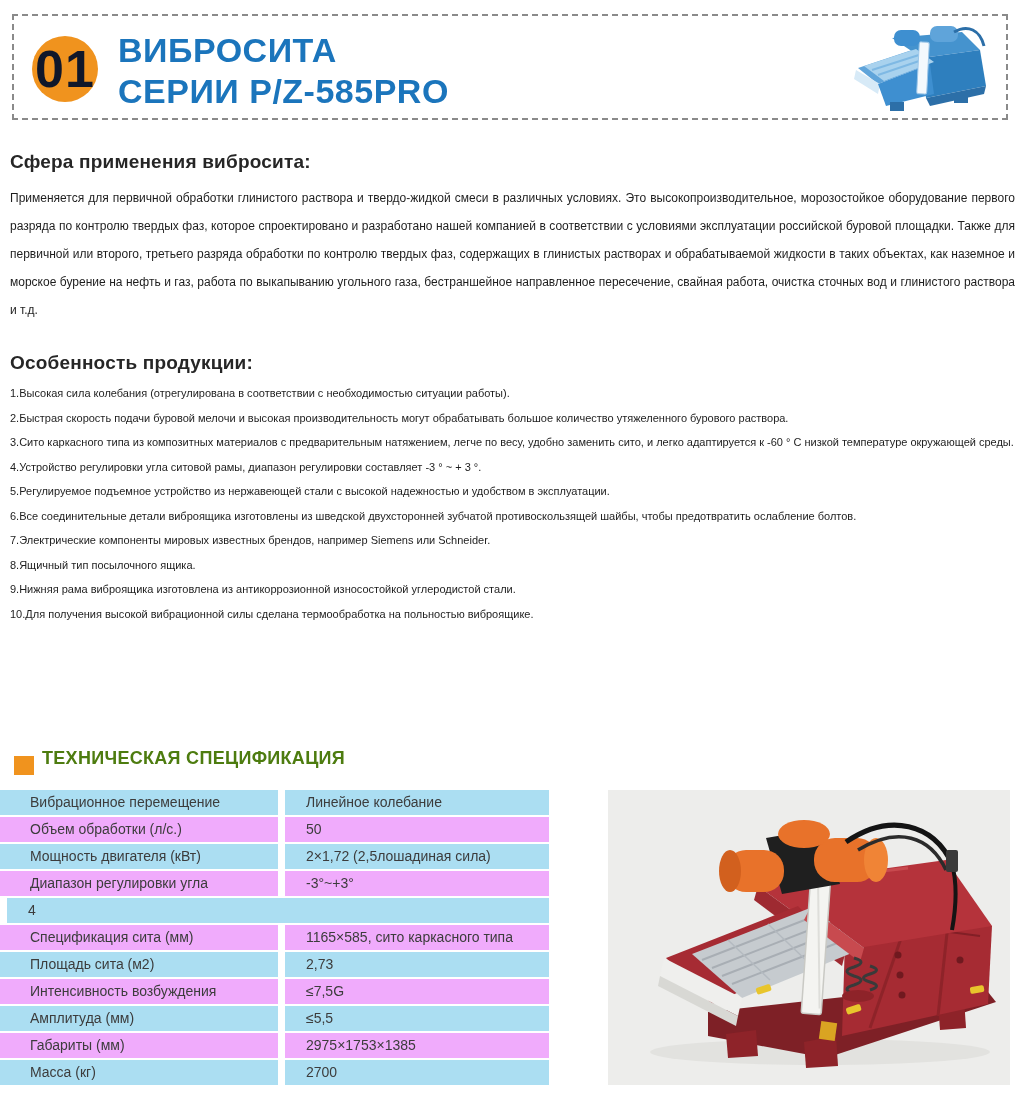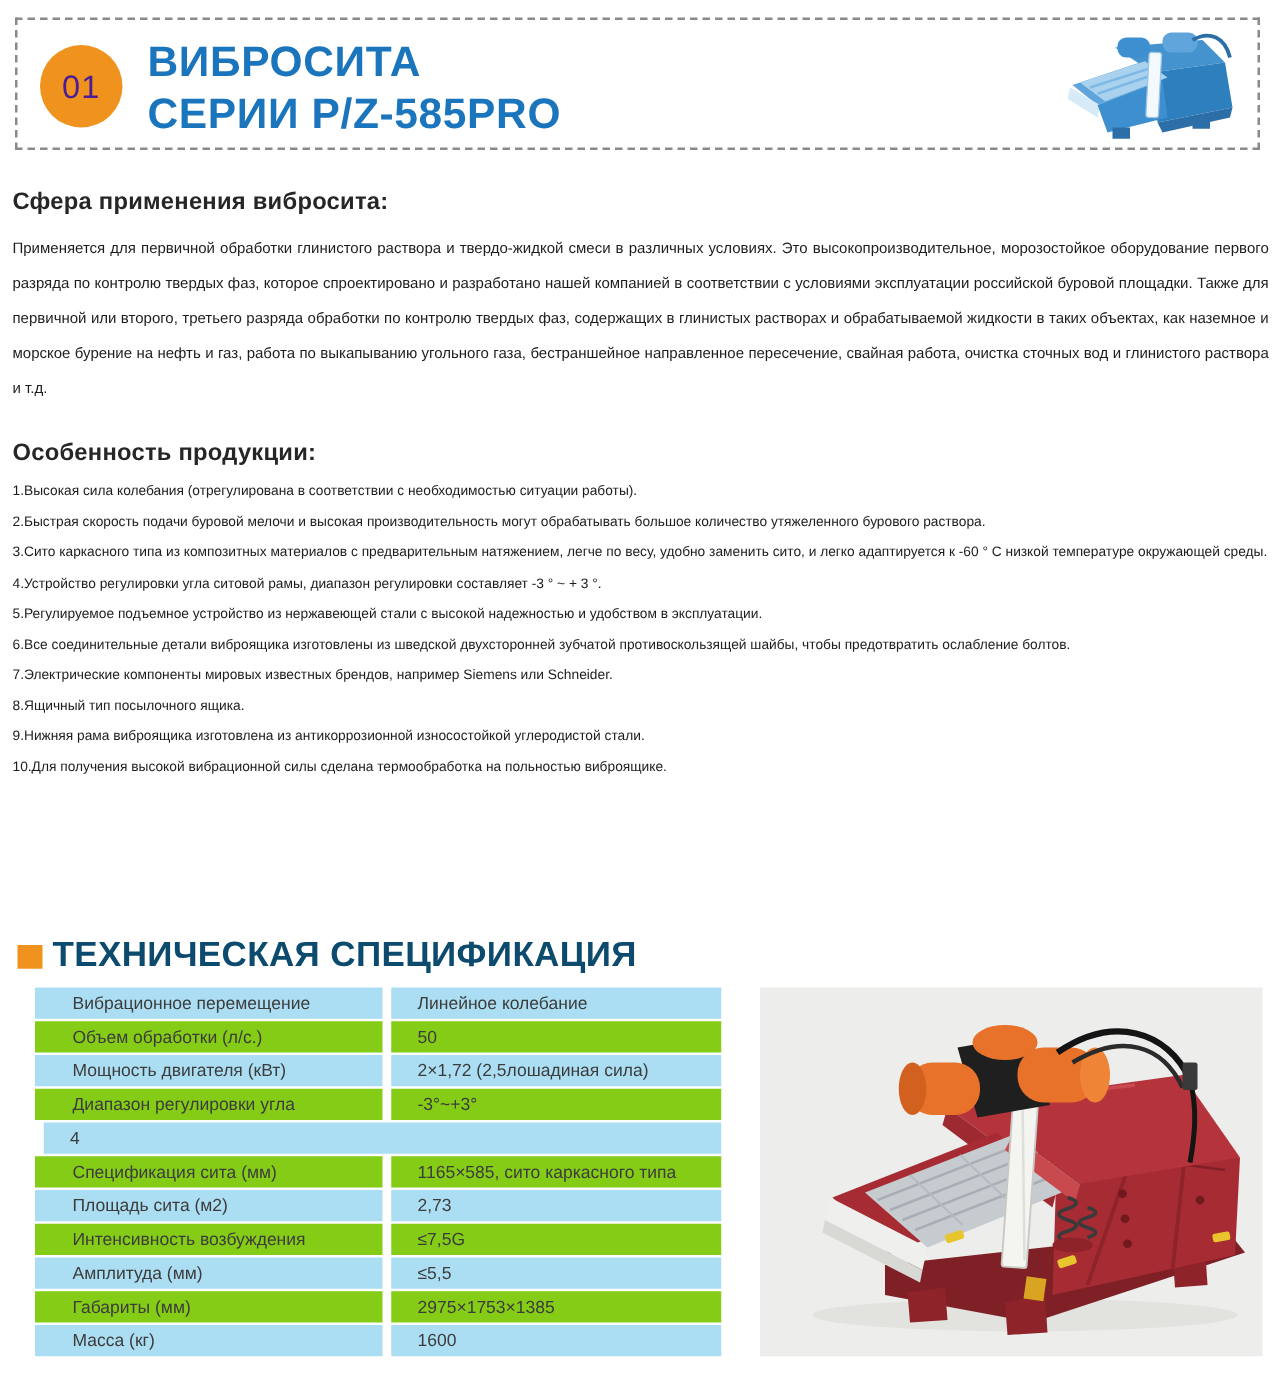--- a/index.html
+++ b/index.html
@@ -15,23 +15,23 @@
   
   .header-box {
     position:absolute; left:12px; top:14px;
     width:996px; height:106px;
     border:2px dashed #8a8a8a;
     background:#ffffff;
   }
   .num-badge {
     position:absolute; left:18px; top:20px;
     width:66px; height:66px; border-radius:50%;
-    background:#F0931E; color:#4c1d95;
+    background:#F0931E; color:#0f172a;
     display:flex; align-items:center; justify-content:center;
-    font-size:26px; font-weight:400; letter-spacing:1px;
+    font-size:52px; font-weight:700; letter-spacing:1px;
   }
   .title-wrap {
     position:absolute; left:104px; top:14px;
     color:#1B75BC; font-weight:700;
     font-size:34px; line-height:41px; letter-spacing:0.5px;
     white-space:nowrap;
   }
   .header-icon { position:absolute; right:6px; top:8px; width:166px; height:92px; }
 
   
@@ -52,33 +52,33 @@
   }
   .features p { margin:0; }
 
   
   .spec-bullet {
     position:absolute; left:14px; top:756px;
     width:20px; height:19px; background:#F0931E;
   }
   .spec-title {
     position:absolute; left:42px; top:748px;
-    font-size:28px; font-weight:700; color:#0c4a6e; letter-spacing:0.3px;
+    font-size:18px; font-weight:700; color:#4d7c0f; letter-spacing:0.3px;
     white-space:nowrap;
   }
-  .spec-table { position:absolute; left:28px; top:790px; width:549px; }
+  .spec-table { position:absolute; left:0; top:790px; width:549px; }
   .spec-row { display:flex; height:25px; margin-bottom:2px; }
   .spec-row > div {
     font-size:14px; color:#3c3c3c; line-height:25px;
     white-space:nowrap; overflow:hidden;
   }
   .cell-label { width:278px; padding-left:30px; }
   .cell-value { flex:1; margin-left:7px; padding-left:21px; }
   .row-blue > div { background:#ABDEF2; }
-  .row-gray > div { background:#84cc16; }
+  .row-gray > div { background:#f0abfc; }
 
   
   .photo {
     position:absolute; left:608px; top:790px;
     width:402px; height:295px; background:#EDEDEB;
   }
   .photo svg { display:block; }
 </style>
 </head>
 <body>
@@ -164,21 +164,21 @@
   <div class="spec-row row-blue">
     <div class="cell-label">Амплитуда (мм)</div>
     <div class="cell-value">≤5,5</div>
   </div>
   <div class="spec-row row-gray">
     <div class="cell-label">Габариты (мм)</div>
     <div class="cell-value">2975×1753×1385</div>
   </div>
   <div class="spec-row row-blue">
     <div class="cell-label">Масса (кг)</div>
-    <div class="cell-value">1600</div>
+    <div class="cell-value">2700</div>
   </div>
 </div>
 
 <div class="photo">
   <svg width="402" height="295" viewBox="0 0 402 295" xmlns="http://www.w3.org/2000/svg">
     <rect x="0" y="0" width="402" height="295" fill="#EDEDEB"></rect>
     <ellipse cx="212" cy="262" rx="170" ry="13" fill="#E2E2DF"></ellipse>
 
     <polygon points="100,222 372,192 388,212 218,268 100,246" fill="#7E2026"></polygon>
     <polygon points="118,244 148,240 150,266 120,268" fill="#8E2329"></polygon>

